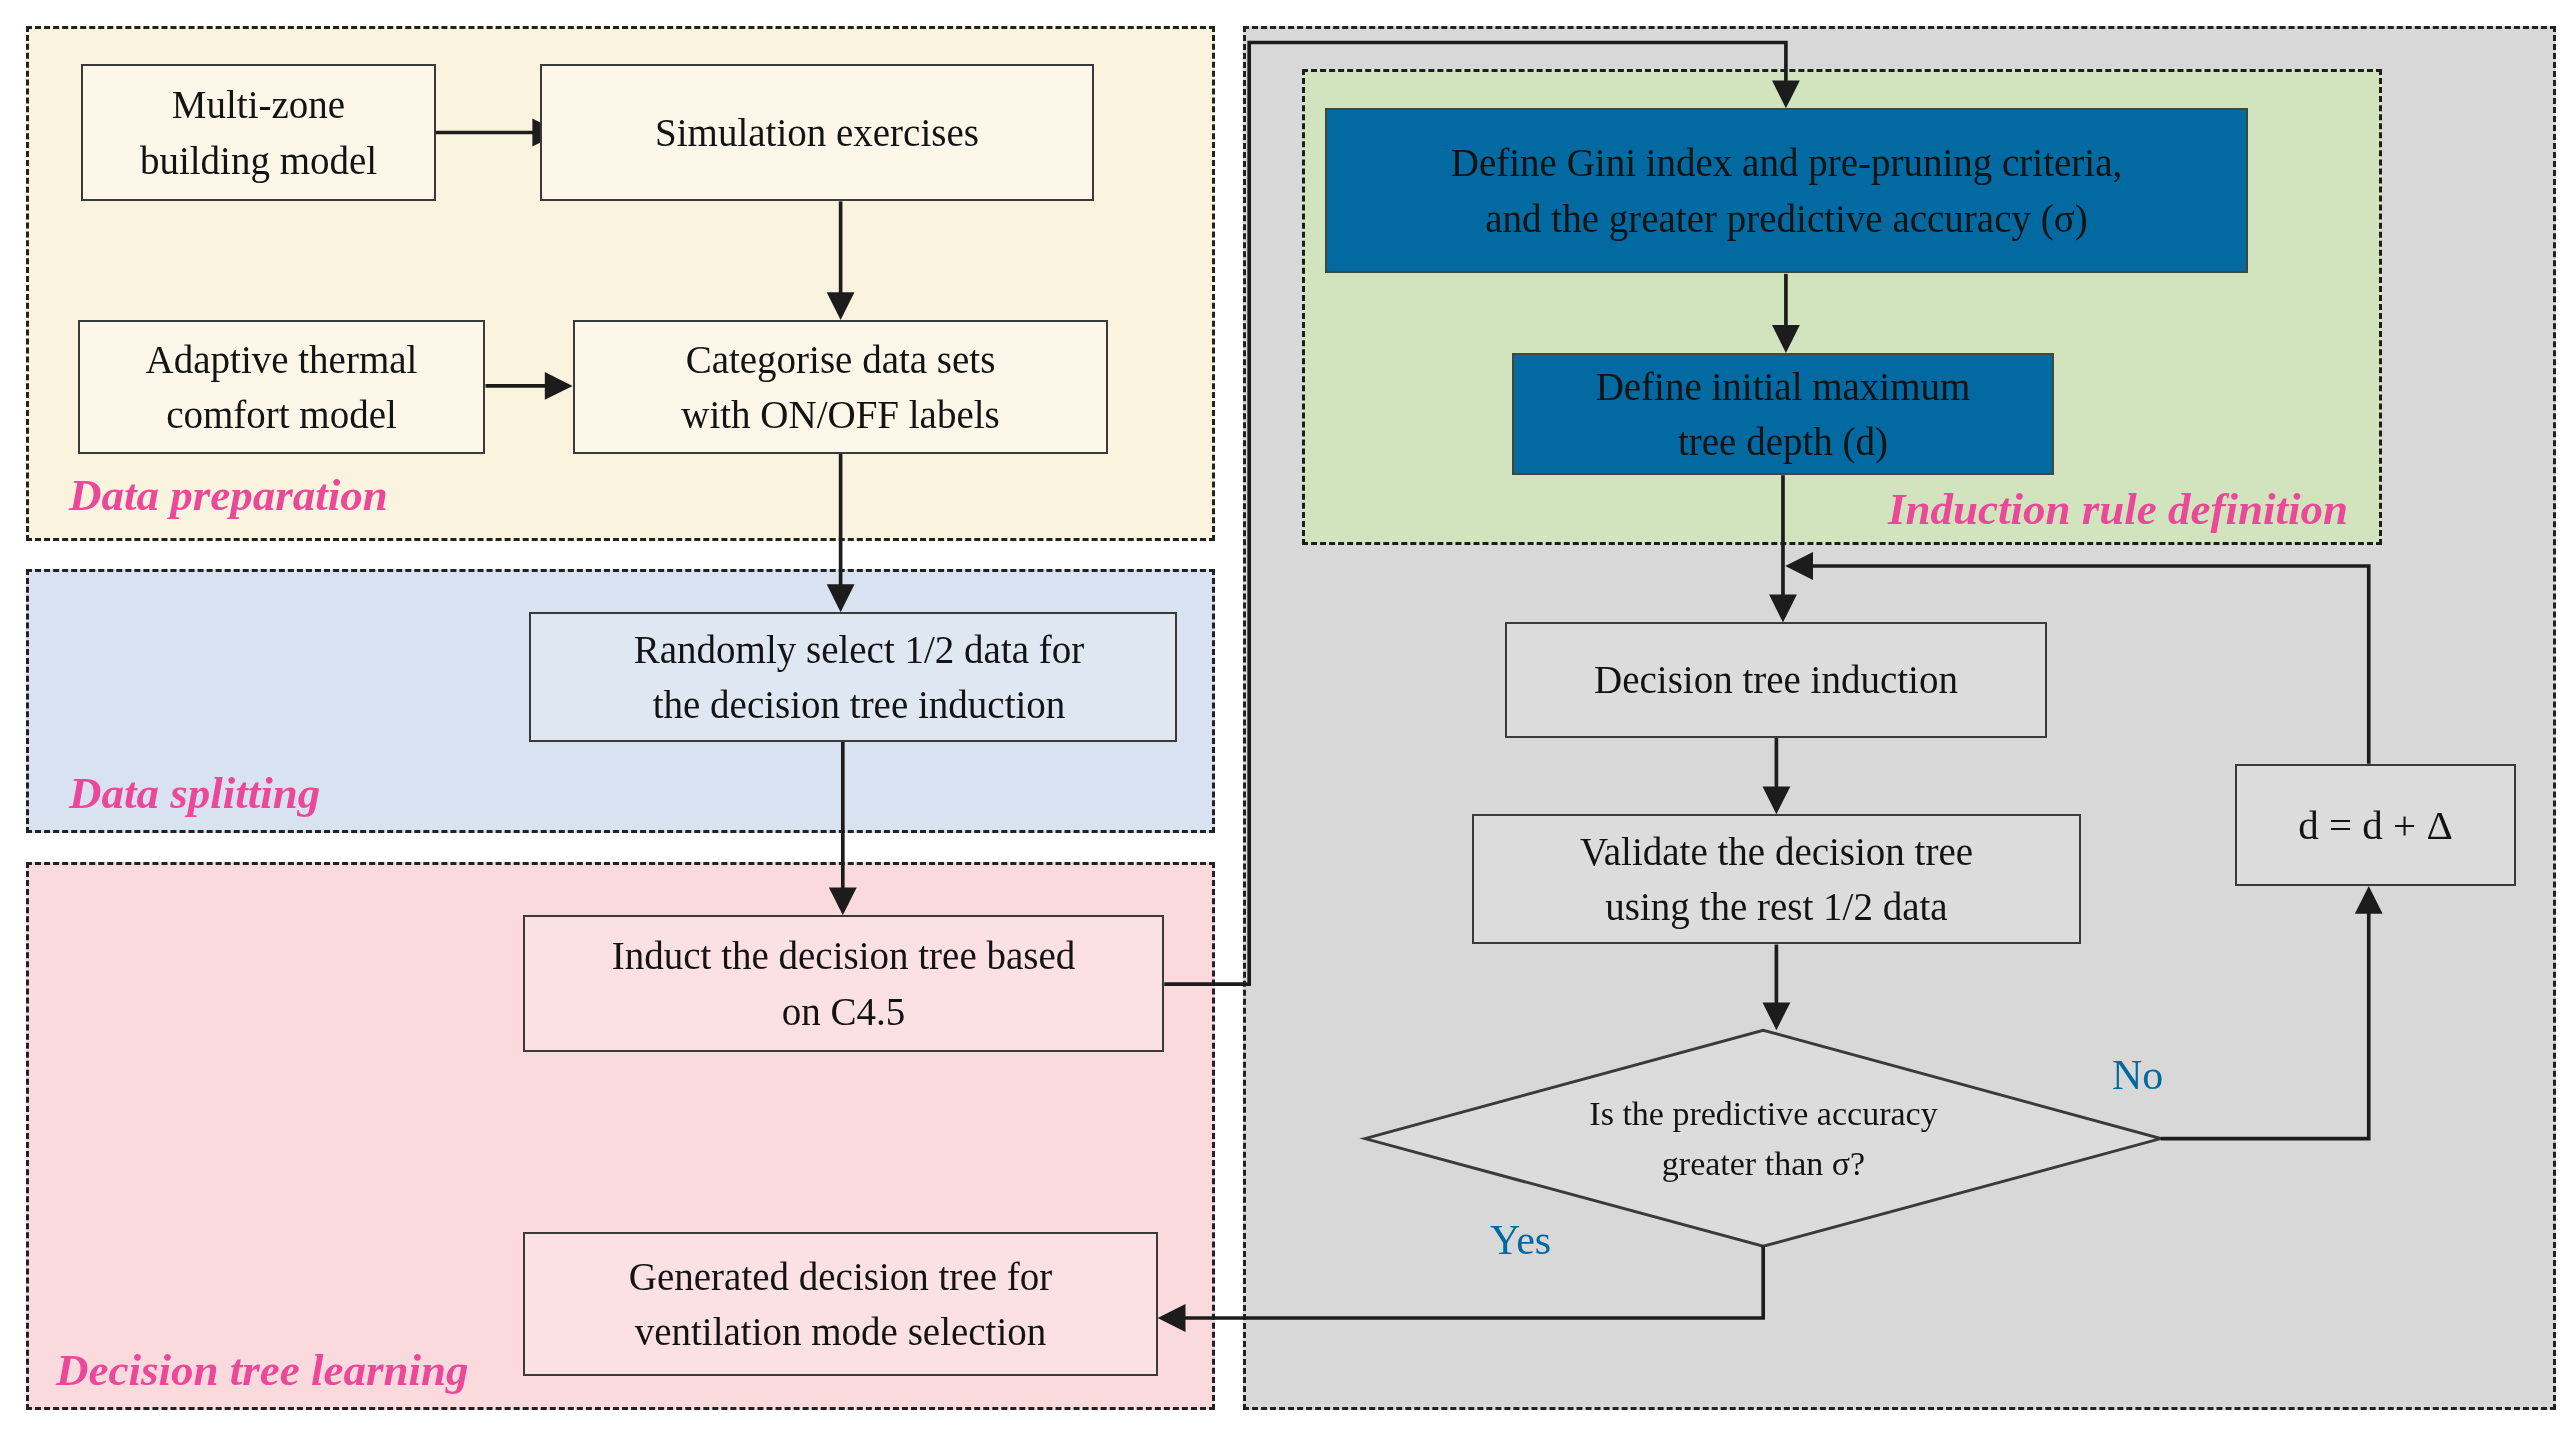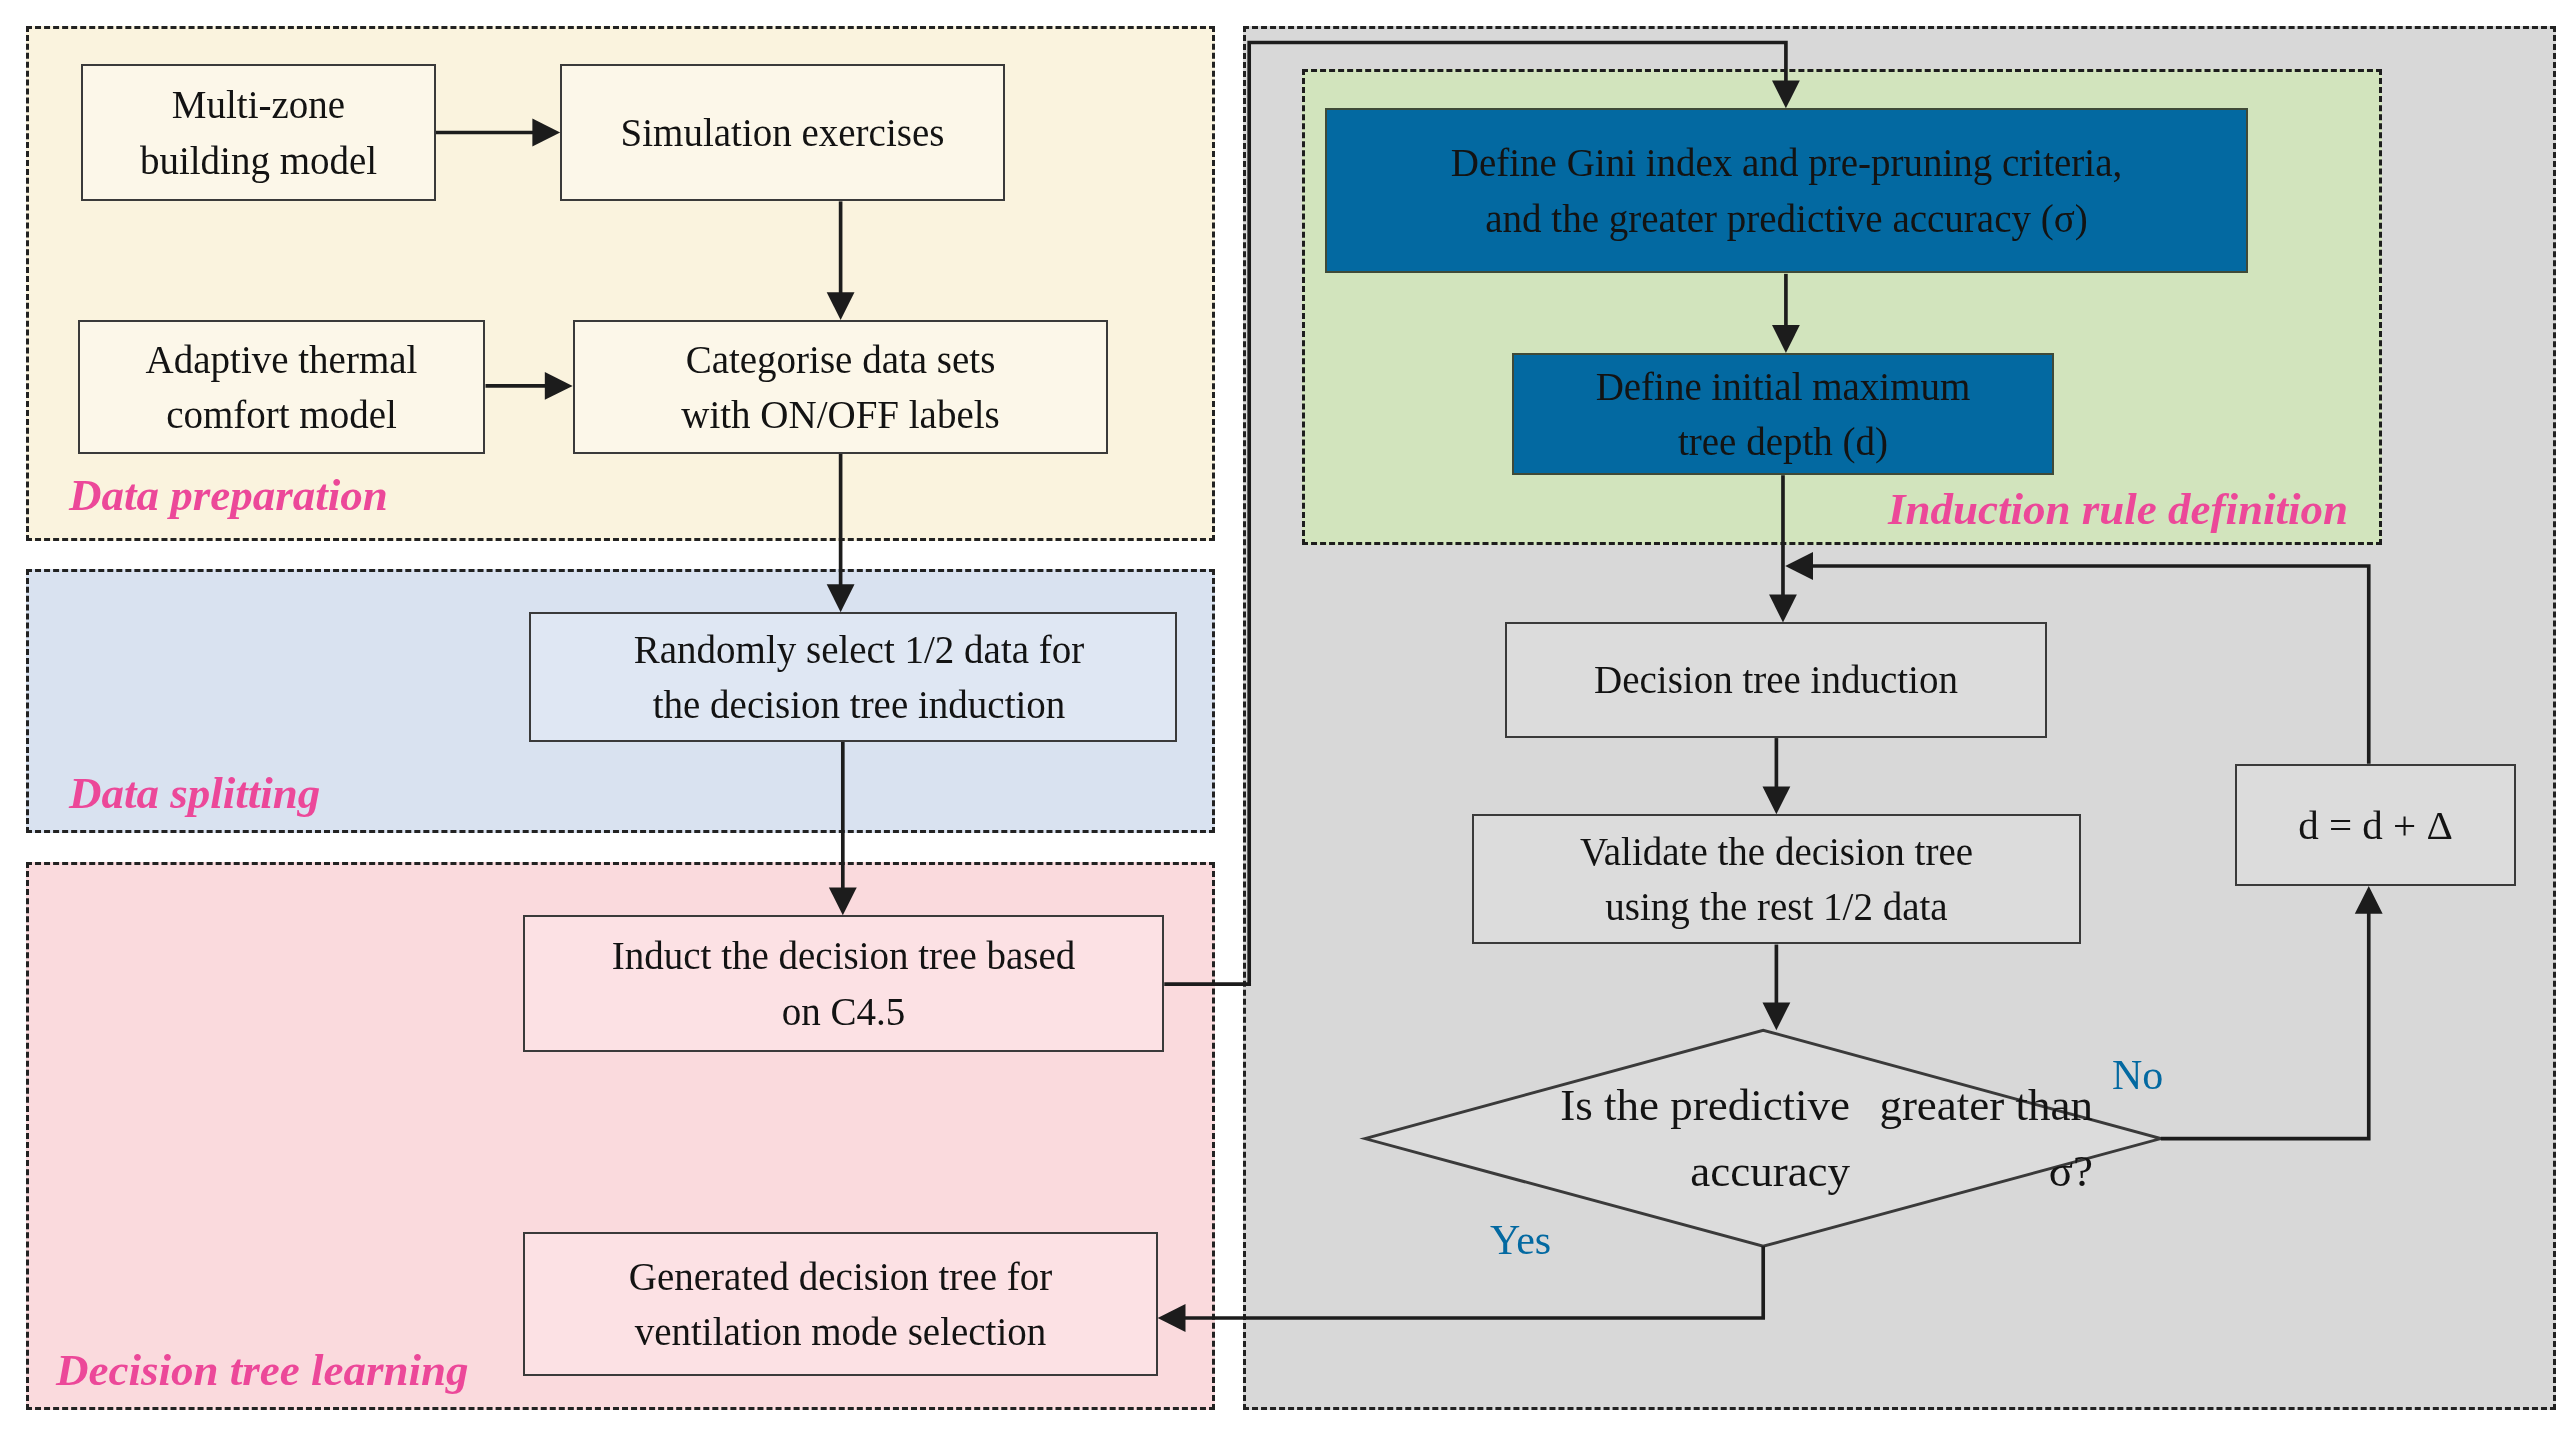--- a/index.html
+++ b/index.html
@@ -46,22 +46,22 @@
     position:absolute;
     font-size:45px;font-weight:bold;font-style:italic;
     color:#ec4899;white-space:nowrap;z-index:4;
   }
   .edge-label{
     position:absolute;
     font-size:42px;color:#0369a1;white-space:nowrap;z-index:4;
   }
   .diamond-text{
     position:absolute;
-    display:flex;flex-direction:row;align-items:center;justify-content:center;
-    text-align:right;font-size:45px;line-height:1.45;color:#131313;z-index:4;
+    display:flex;flex-direction:column;align-items:center;justify-content:center;
+    text-align:right;font-size:34px;line-height:1.45;color:#131313;z-index:4;
   }
 </style>
 </head>
 <body>
 
 <div id="canvas">
 
   <div class="region region-cream" style="left:26px;top:26px;width:1189px;height:515px"></div>
   <div class="region region-blue" style="left:26px;top:569px;width:1189px;height:264px"></div>
   <div class="region region-pink" style="left:26px;top:862px;width:1189px;height:548px"></div>
@@ -109,21 +109,21 @@
     <polygon class="head" points="3235,1210 3216,1248 3254,1248"></polygon>
 
     <polyline class="edge" points="2408,1702 2408,1800 1591,1800"></polyline>
     <polygon class="head" points="1581,1800 1619,1781 1619,1819"></polygon>
   </svg>
 
   <div class="node box-cream" style="left:81px;top:64px;width:355px;height:137px">
     <span>Multi-zone</span>
     <span>building model</span>
   </div>
-  <div class="node box-cream" style="left:560px;top:64px;width:445px;height:137px">
+  <div class="node box-cream" style="left:540px;top:64px;width:554px;height:137px">
     <span>Simulation exercises</span>
   </div>
   <div class="node box-cream" style="left:78px;top:320px;width:407px;height:134px">
     <span>Adaptive thermal</span>
     <span>comfort model</span>
   </div>
   <div class="node box-cream" style="left:573px;top:320px;width:535px;height:134px">
     <span>Categorise data sets</span>
     <span>with ON/OFF labels</span>
   </div>

